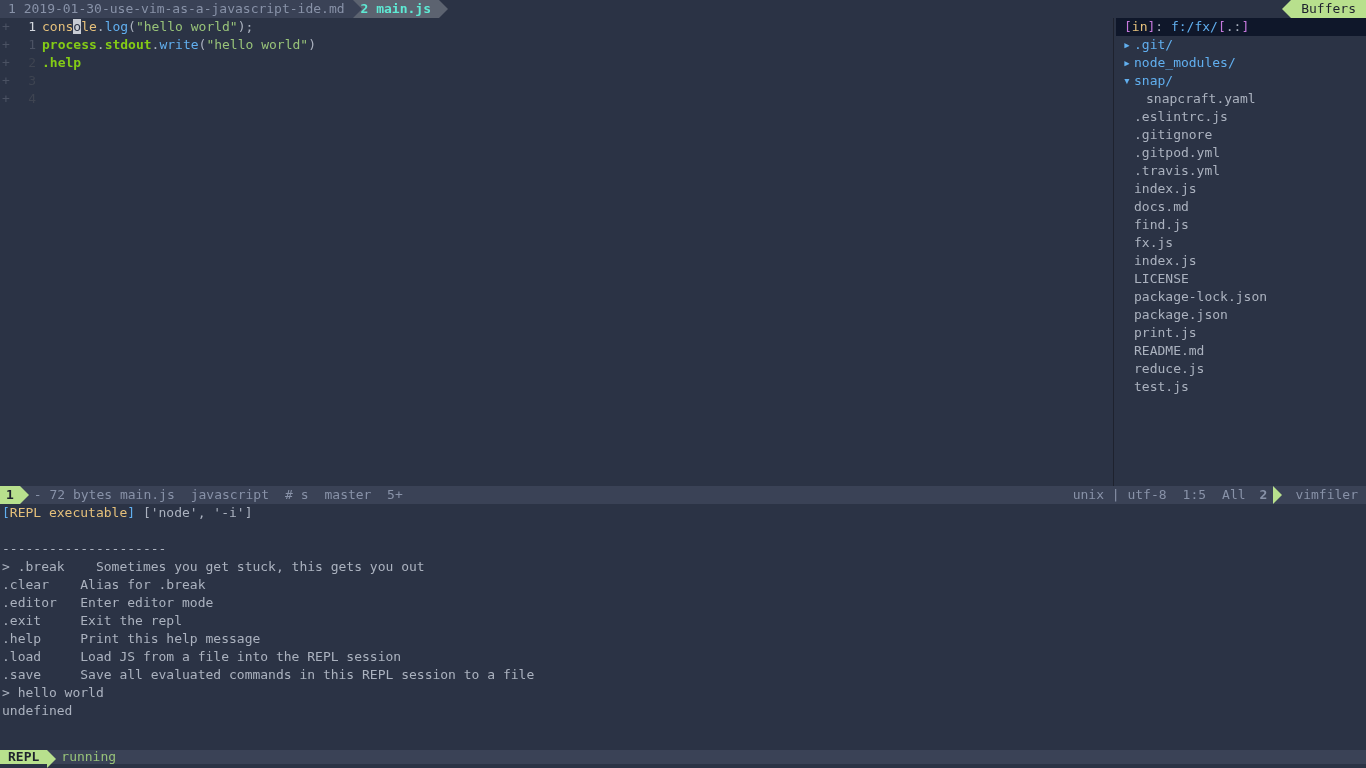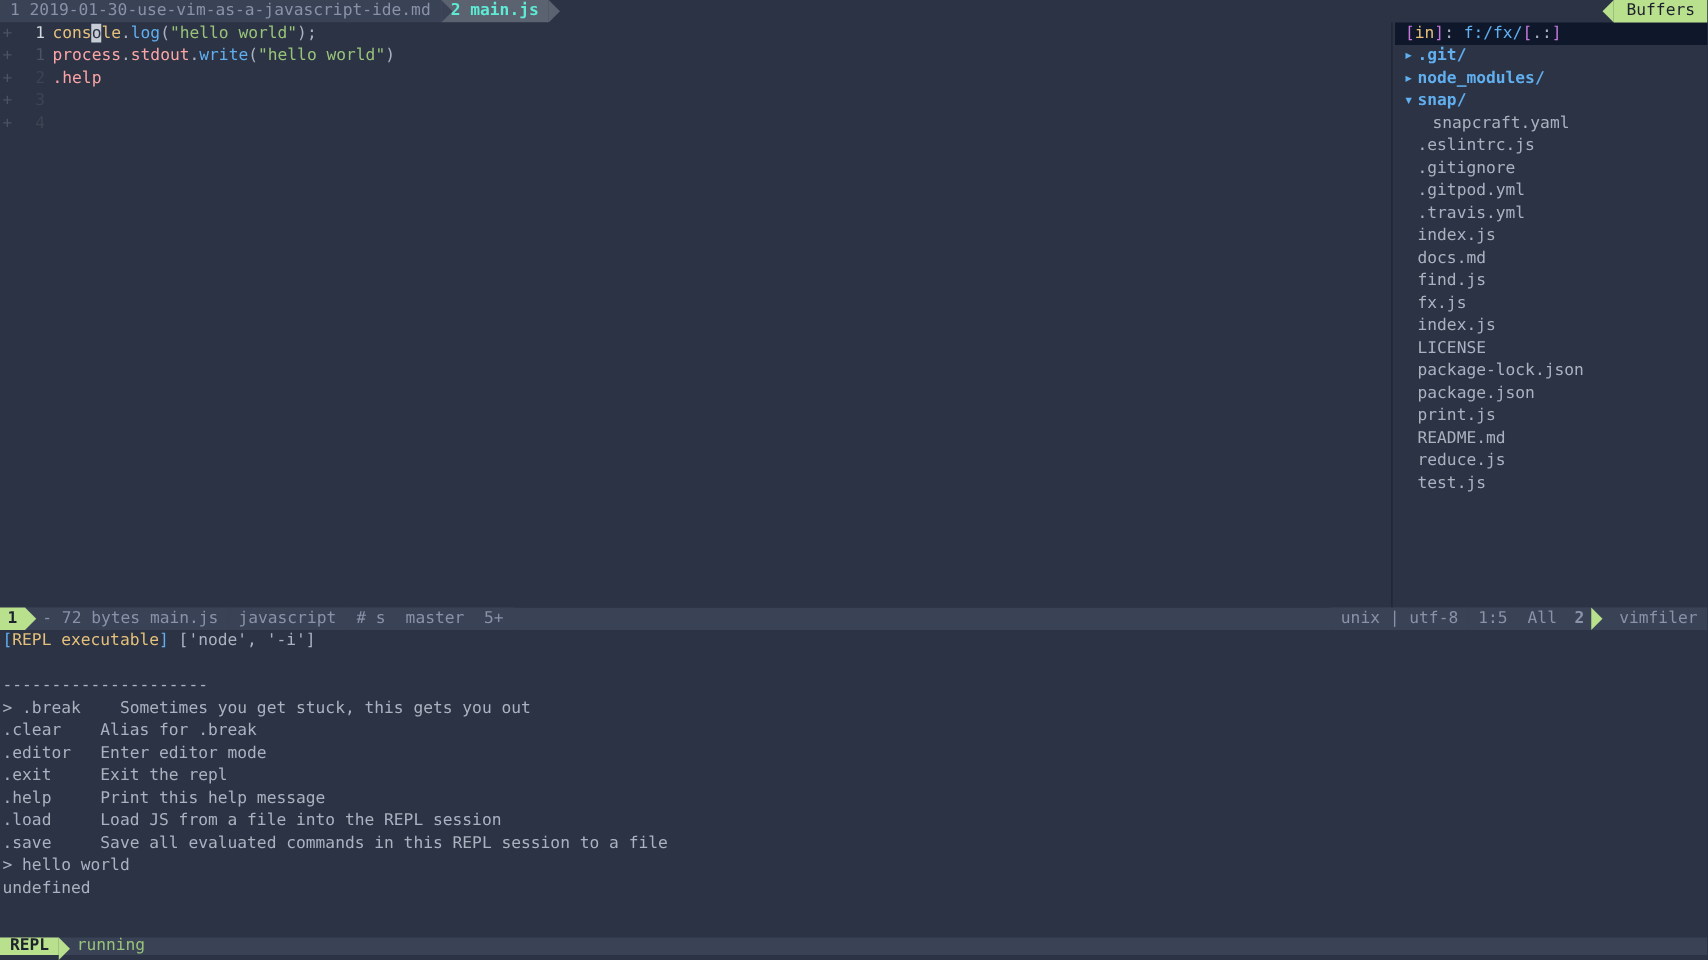--- a/index.html
+++ b/index.html
@@ -52,36 +52,36 @@
 .editor { width:1113px; background:#2b3345; position:relative; }
 .code-line { display:flex; height:18px; white-space:pre; }
 .gutter-sign { width:12px; color:#4b5263; text-align:left; padding-left:2px;}
 .gutter-num { width:30px; color:#4b5263; text-align:right; padding-right:6px; }
 .gutter-num.current { color:#d4d8df; }
 .gutter-num.dim { color:#3e4451; }
 .code-text .kw { color:#e5c07b; }
 .code-text .fn { color:#61afef; }
 .code-text .str { color:#98c379; }
 .code-text .punc { color:#abb2bf; }
-.code-text .plain { color:#fca5a5; }
+.code-text .plain { color:#84cc16;font-weight:bold; }
 .cursor-char { background:#c8ccd4; color:#2b3345; }
 .filetree {
   flex:1; background:#2b3345; border-left:1px solid #1e222e;
   padding-left:2px;
 }
 .ft-header { background:#0f172a; padding:0 8px; color:#e5c07b; }
 .ft-header .bracket { color:#c678dd; }
 .ft-header .path { color:#61afef; }
 .ft-header .sep { color:#abb2bf; }
 .ft-row { display:flex; height:18px; align-items:center; padding-left:4px;}
 .ft-icon { width:14px; display:inline-block; text-align:center; }
 .ft-icon.collapsed { color:#61afef; }
 .ft-icon.expanded { color:#61afef; }
 .ft-icon.none { color:transparent; }
-.ft-name.dir { color:#61afef;font-weight:bold; }
+.ft-name.dir { color:#61afef; }
 .ft-name.file { color:#abb2bf; }
 .ft-indent { display:inline-block; }
 
 .statusbar { display:flex; height:18px; background:#3a4256; align-items:stretch; }
 .sb-seg { padding:0 8px; display:flex; align-items:center; background:#3a4256; color:#8892a8; position:relative;}
 .sb-seg.window-num { background:#b8e08d; color:#1e222e; font-weight:bold; padding:0 6px;}
 .sb-seg.window-num::after{
   content:""; position:absolute; right:-9px; top:0;
   border-top:9px solid transparent; border-bottom:9px solid transparent;
   border-left:9px solid #b8e08d; z-index:2;

